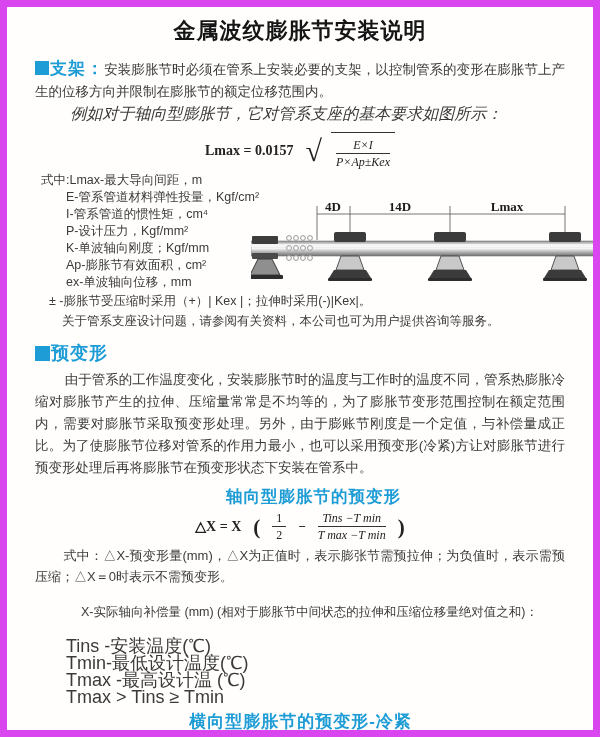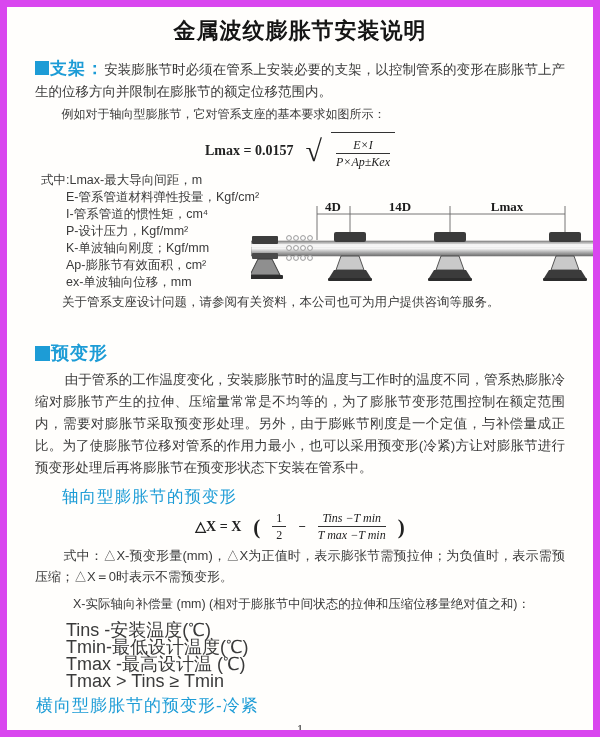--- a/index.html
+++ b/index.html
@@ -38,22 +38,23 @@
     color:var(--accent);
     font-size:17px;font-weight:bold;
     letter-spacing:1px;
   }
   .p-intro{
     margin:13px 0 0 0;
     font-size:13.5px;line-height:22px;
     text-align:justify;
   }
   .p-example{
-    margin:0;font-size:12px;line-height:22px;
+    margin:0;font-size:16px;line-height:22px;
     text-indent:2.2em;
+    font-style:italic;
   }
   
   .formula{
     text-align:center;
     font-family:"Liberation Serif","DejaVu Serif",serif;
     color:#222;
   }
   .formula1{margin-top:7px;height:34px;}
   .f-row{display:inline-flex;align-items:center;gap:12px;}
   .f-bold{font-weight:bold;font-size:14px;}
@@ -76,27 +77,27 @@
   .consult-line{font-size:12.5px;line-height:18px;margin:2px 0 0 27px;white-space:nowrap;}
   .diagram{position:absolute;left:216px;top:29px;width:354px;height:98px;}
   
   .sec2-head{margin-top:9px;}
   .sec2-label{color:var(--accent);font-size:18px;font-weight:600;letter-spacing:1px;}
   .p-body{
     margin:4px 0 0 0;font-size:13.5px;line-height:22px;
     text-align:justify;text-indent:2.2em;
   }
   .sub-head{
-    color:var(--accent);font-size:16.5px;font-weight:400;
-    margin:6px 0 0 27px;letter-spacing:1px;line-height:22px;
+    color:var(--accent);font-size:16.5px;font-weight:700;
+    margin:6px 0 0 27px;letter-spacing:1px;line-height:22px;text-align:center;
   }
   .sub-head.lateral{margin-left:1px;margin-top:5px;font-size:17px;}
   .formula2{margin-top:4px;height:32px;font-family:Liberation Serif, serif;}
   .p-explain{margin:3px 0 0 0;font-size:13px;line-height:20.5px;text-align:justify;text-indent:2.2em;}
-  .p-xline{margin:8px;font-size:12.5px;line-height:19px;text-indent:2.4em;}
+  .p-xline{margin:16px;font-size:12.5px;line-height:19px;text-indent:2.4em;}
   .temp-line{font-size:18px;line-height:17px;margin:0 0 0 31px;white-space:nowrap;}
   .p-note{margin:0;font-size:13px;line-height:19px;text-indent:2.2em;}
   .formula3{margin-top:2px;height:26px;}
 </style>
 </head>
 <body>
 
 <div class="page">
 
   <div class="page-title">金属波纹膨胀节安装说明</div>
@@ -124,20 +125,21 @@
     </div>
 
     <div class="vars-region">
       <div class="var-line">式中:Lmax-最大导向间距，m</div>
       <div class="var-line indent">E-管系管道材料弹性投量，Kgf/cm²</div>
       <div class="var-line indent">I-管系管道的惯性矩，cm⁴</div>
       <div class="var-line indent">P-设计压力，Kgf/mm²</div>
       <div class="var-line indent">K-单波轴向刚度；Kgf/mm</div>
       <div class="var-line indent">Ap-膨胀节有效面积，cm²</div>
       <div class="var-line indent">ex-单波轴向位移，mm</div>
+      <div class="pm-line">± -膨胀节受压缩时采用（+）| Kex |；拉伸时采用(-)|Kex|。</div>
       <div class="consult-line">关于管系支座设计问题，请参阅有关资料，本公司也可为用户提供咨询等服务。</div>
 
       <svg class="diagram" viewBox="0 0 354 98">
         <defs>
           <linearGradient id="pipeGrad" x1="0" y1="0" x2="0" y2="1">
             <stop offset="0" stop-color="#8d8d8d"></stop>
             <stop offset="0.22" stop-color="#dcdcdc"></stop>
             <stop offset="0.5" stop-color="#f4f4f4"></stop>
             <stop offset="0.78" stop-color="#a7a7a7"></stop>
             <stop offset="1" stop-color="#6f6f6f"></stop>

